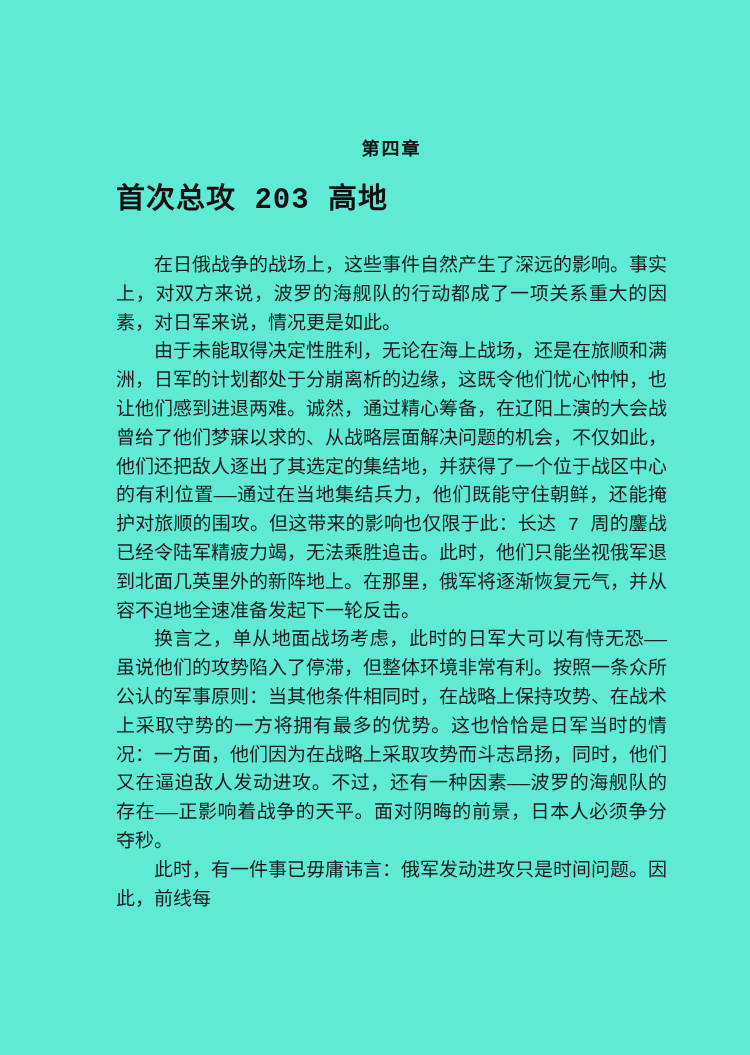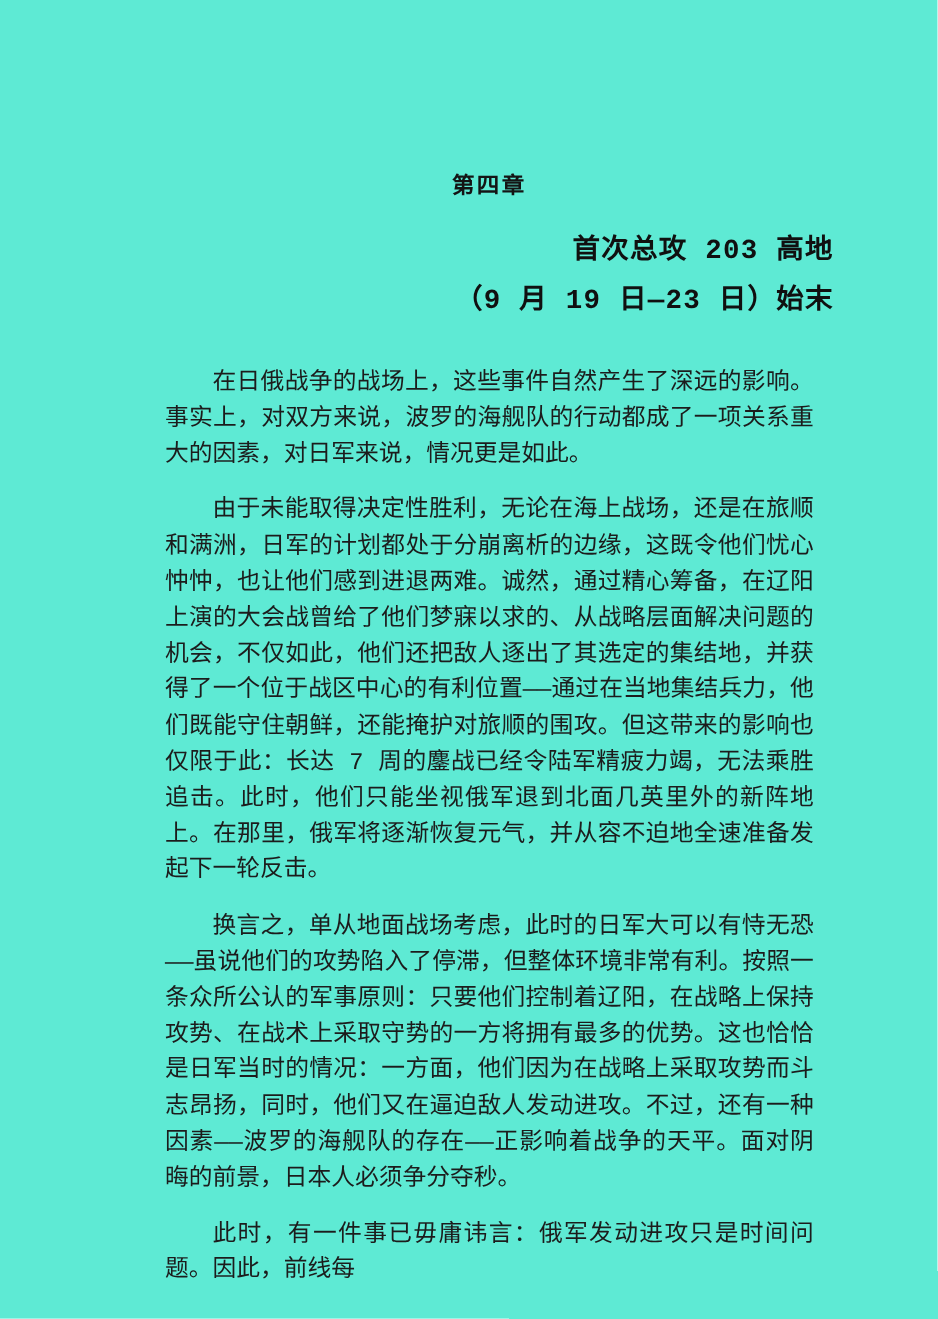--- a/index.html
+++ b/index.html
@@ -27,54 +27,53 @@
     margin-top: 138px;
     text-align: center;
     font-size: 18px;
     font-weight: bold;
     letter-spacing: 2px;
     color: #141414;
     line-height: 24px;
   }
   .chapter-title {
     margin-top: 19px;
-    text-align: right;
-    font-size: 22px;
+    text-align: left;
+    font-size: 29px;
     font-weight: bold;
     color: #101010;
     line-height: 40px;
     letter-spacing: 1px;
   }
   .body-text {
     margin-top: 31px;
     font-size: 19px;
     line-height: 28.8px;
     text-align: justify;
     color: #1c1c1c;
   }
   .body-text p {
-    margin: 16px;
+    margin: 0;
     padding: 0;
     text-indent: 2em;
   }
 </style>
 </head>
 <body>
 
 <div class="page">
   <div class="content">
 
     <div class="chapter-label">第四章</div>
 
     <div class="chapter-title">
       <div>首次总攻 203 高地</div>
-      <div>（9 月 19 日—23 日）始末</div>
     </div>
 
     <div class="body-text">
       <p>在日俄战争的战场上，这些事件自然产生了深远的影响。事实上，对双方来说，波罗的海舰队的行动都成了一项关系重大的因素，对日军来说，情况更是如此。</p>
       <p>由于未能取得决定性胜利，无论在海上战场，还是在旅顺和满洲，日军的计划都处于分崩离析的边缘，这既令他们忧心忡忡，也让他们感到进退两难。诚然，通过精心筹备，在辽阳上演的大会战曾给了他们梦寐以求的、从战略层面解决问题的机会，不仅如此，他们还把敌人逐出了其选定的集结地，并获得了一个位于战区中心的有利位置——通过在当地集结兵力，他们既能守住朝鲜，还能掩护对旅顺的围攻。但这带来的影响也仅限于此：长达 7 周的鏖战已经令陆军精疲力竭，无法乘胜追击。此时，他们只能坐视俄军退到北面几英里外的新阵地上。在那里，俄军将逐渐恢复元气，并从容不迫地全速准备发起下一轮反击。</p>
-      <p>换言之，单从地面战场考虑，此时的日军大可以有恃无恐——虽说他们的攻势陷入了停滞，但整体环境非常有利。按照一条众所公认的军事原则：只要他们控制着辽阳，在战略上保持攻势、在战术上采取守势的一方将拥有最多的优势。这也恰恰是日军当时的情况：一方面，他们因为在战略上采取攻势而斗志昂扬，同时，他们又在逼迫敌人发动进攻。不过，还有一种因素——波罗的海舰队的存在——正影响着战争的天平。面对阴晦的前景，日本人必须争分夺秒。</p>
+      <p>换言之，单从地面战场考虑，此时的日军大可以有恃无恐——虽说他们的攻势陷入了停滞，但整体环境非常有利。按照一条众所公认的军事原则：当其他条件相同时，在战略上保持攻势、在战术上采取守势的一方将拥有最多的优势。这也恰恰是日军当时的情况：一方面，他们因为在战略上采取攻势而斗志昂扬，同时，他们又在逼迫敌人发动进攻。不过，还有一种因素——波罗的海舰队的存在——正影响着战争的天平。面对阴晦的前景，日本人必须争分夺秒。</p>
       <p>此时，有一件事已毋庸讳言：俄军发动进攻只是时间问题。因此，前线每</p>
     </div>
 
   </div>
 </div>
 
 </body></html>

